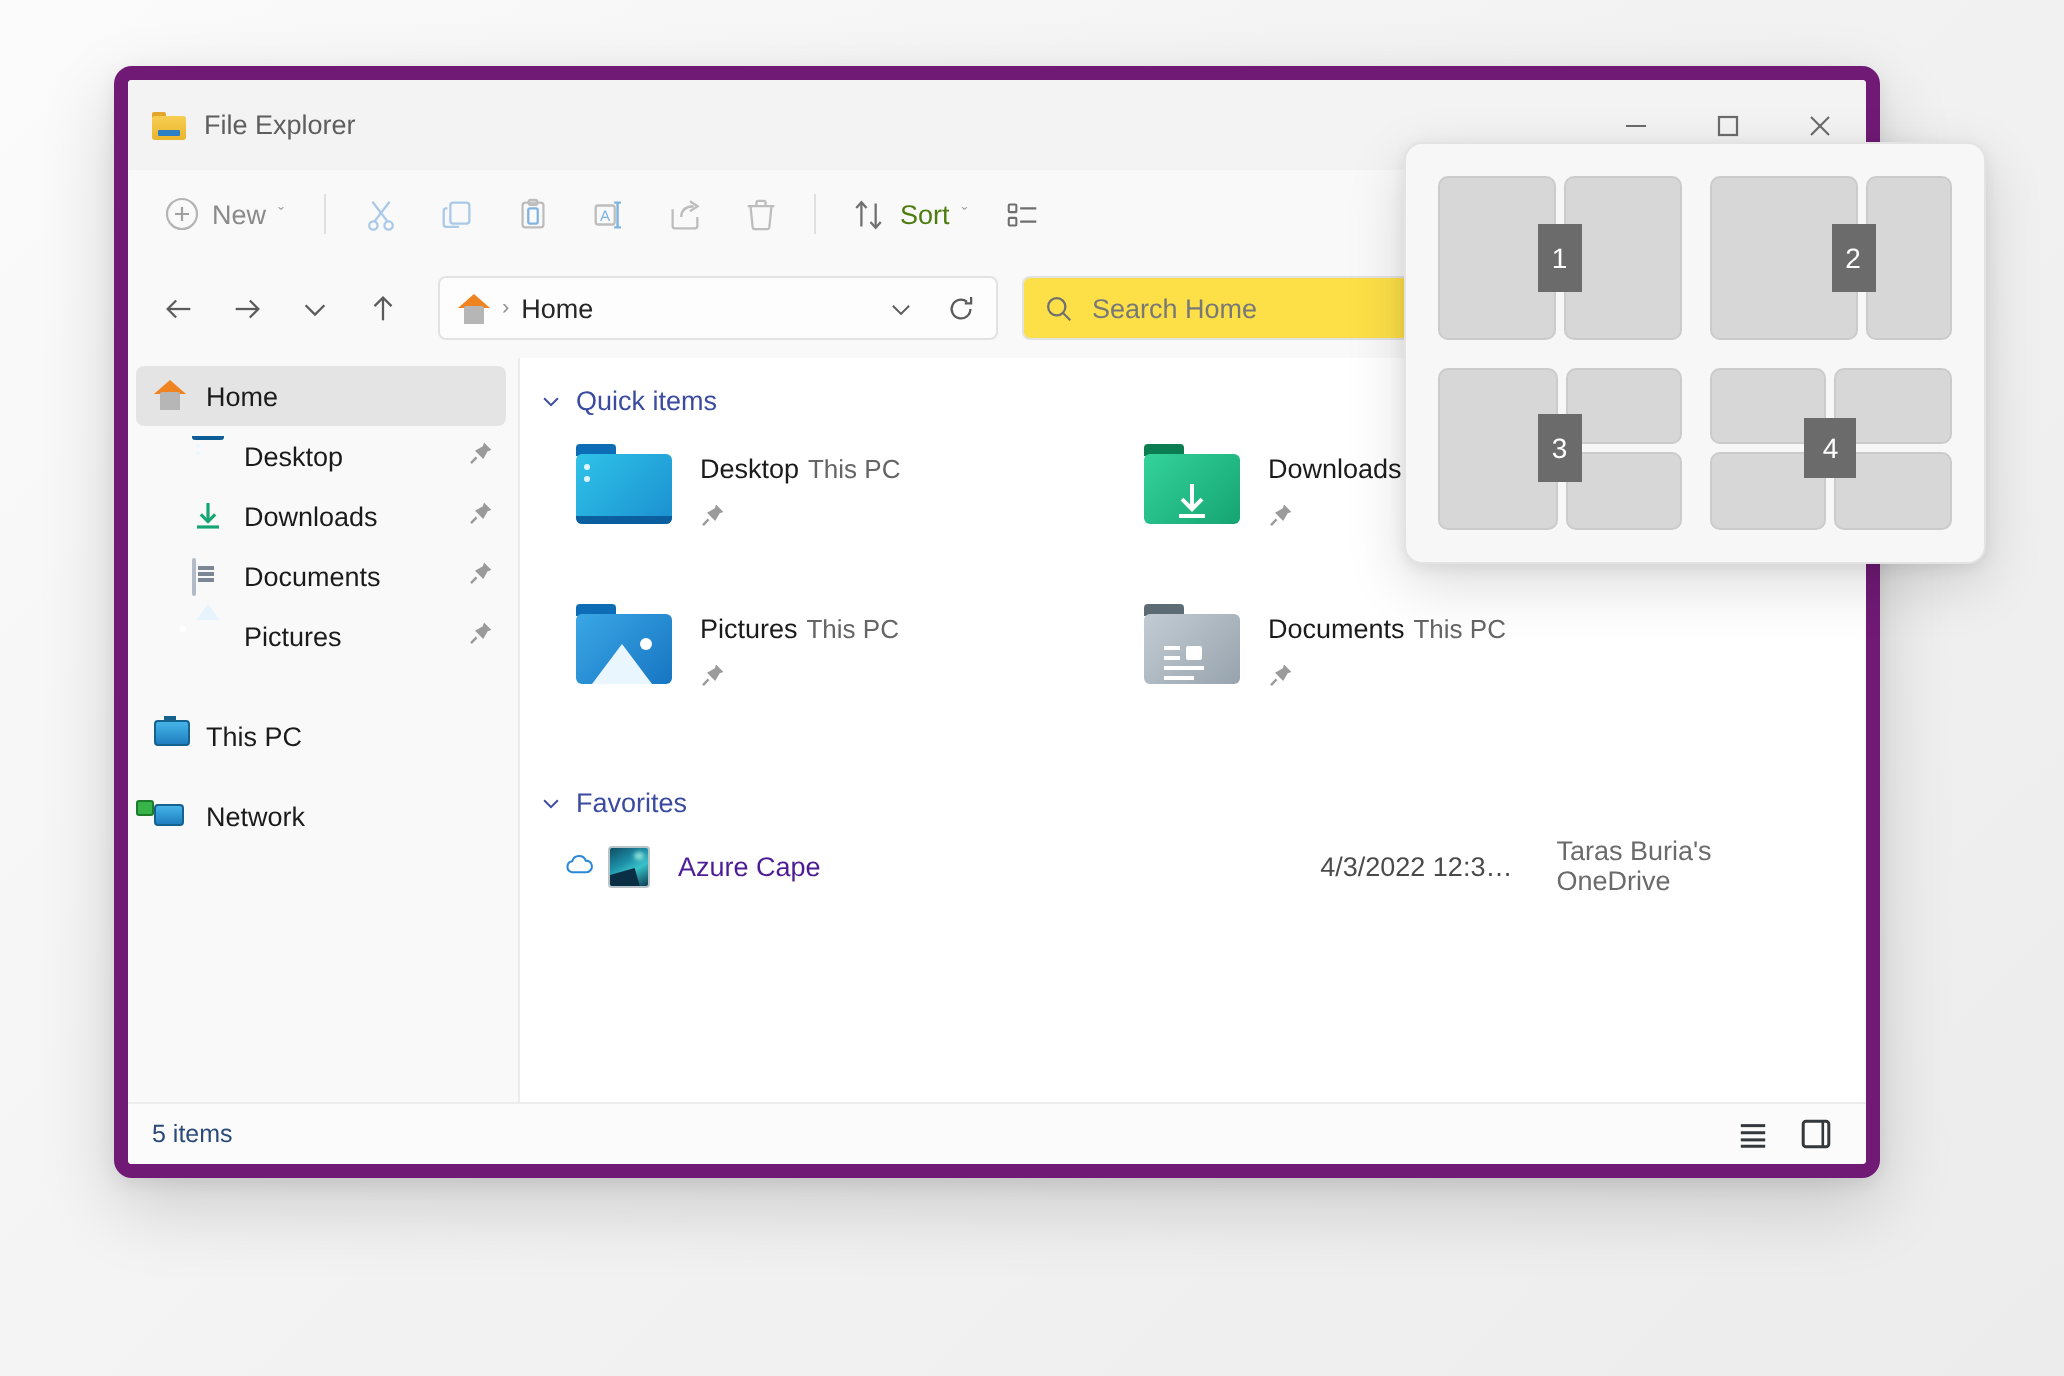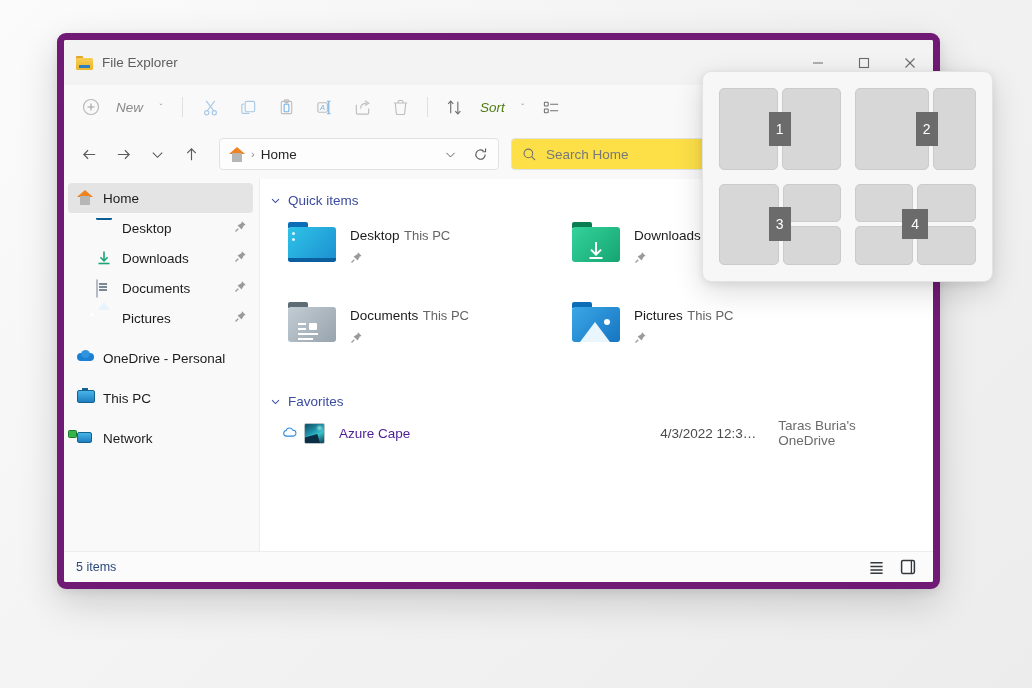--- a/index.html
+++ b/index.html
@@ -55,21 +55,21 @@
 
   
   .toolbar {
     height: 44px; background: #f9f9f9;
     display: flex; align-items: center; padding: 0 10px;
     flex: none; gap: 2px;
   }
   .tb-btn {
     height: 32px; min-width: 36px; border-radius: 4px;
     display: flex; align-items: center; justify-content: center;
-    gap: 16px; padding: 0 8px; color: #9a9a9a; font-size: 13.5px; cursor: default; font-style: italic;
+    gap: 6px; padding: 0 8px; color: #9a9a9a; font-size: 13.5px; cursor: default;
   }
   .tb-new { padding: 0 11px 0 8px; color: #8a8a8a; }
   .tb-sep { width: 1px; height: 20px; background: #e0e0e0; margin: 0 7px; }
   .chev { font-size: 9px; color: #9a9a9a; }
 
   
   .navbar {
     height: 50px; background: #f9f9f9; display: flex;
     align-items: center; padding: 0 10px; gap: 3px; flex: none;
   }
@@ -455,24 +455,20 @@
         <span class="pin">
           <svg width="13" height="13" viewBox="0 0 14 14">
               <path d="M8.6 1.4 L12.6 5.4 L10.6 6 L8.2 10.2 L3.8 5.8 L8 3.4 Z" fill="#9a9a9a"></path>
               <line x1="4.6" y1="9.4" x2="1.6" y2="12.4" stroke="#9a9a9a" stroke-width="1.3"></line>
             </svg>
         </span>
       </div>
 
       <div class="side-gap"></div>
 
-      <div class="side-item">
-        <span class="si"><span class="ic-cloud"></span></span>
-        <span class="side-label">OneDrive - Personal</span>
-      </div>
 
       <div class="side-gap"></div>
 
       <div class="side-item">
         <span class="si"><span class="ic-pc"></span></span>
         <span class="side-label">This PC</span>
       </div>
 
       <div class="side-gap"></div>
 
@@ -516,20 +512,39 @@
               <span class="fbody">
               <svg class="arrow-dl" width="22" height="22" viewBox="0 0 22 22">
                   <line x1="11" y1="2" x2="11" y2="14" stroke="#fff" stroke-width="2"></line>
                   <path d="M6 9.6 L11 14.6 L16 9.6" fill="none" stroke="#fff" stroke-width="2"></path>
                   <line x1="4.5" y1="18" x2="17.5" y2="18" stroke="#fff" stroke-width="2"></line>
                 </svg>
             </span>
           </span>
           <span class="qa-txt">
             <span class="qa-name">Downloads</span>
+            <span class="qa-sub">This PC</span>
+            <span class="qa-pin">
+              <svg width="13" height="13" viewBox="0 0 14 14">
+                  <path d="M8.6 1.4 L12.6 5.4 L10.6 6 L8.2 10.2 L3.8 5.8 L8 3.4 Z" fill="#9a9a9a"></path>
+                  <line x1="4.6" y1="9.4" x2="1.6" y2="12.4" stroke="#9a9a9a" stroke-width="1.3"></line>
+                </svg>
+            </span>
+          </span>
+        </div>
+
+        <div class="qa-item">
+          <span class="bigico f-pics">
+            <span class="ftab"></span>
+              <span class="fbody">
+                <span class="pic-shape"></span>
+              </span>
+          </span>
+          <span class="qa-txt">
+            <span class="qa-name">Pictures</span>
             <span class="qa-sub">This PC</span>
             <span class="qa-pin">
               <svg width="13" height="13" viewBox="0 0 14 14">
                   <path d="M8.6 1.4 L12.6 5.4 L10.6 6 L8.2 10.2 L3.8 5.8 L8 3.4 Z" fill="#9a9a9a"></path>
                   <line x1="4.6" y1="9.4" x2="1.6" y2="12.4" stroke="#9a9a9a" stroke-width="1.3"></line>
                 </svg>
             </span>
           </span>
         </div>
 
@@ -550,39 +565,20 @@
             <span class="qa-name">Documents</span>
             <span class="qa-sub">This PC</span>
             <span class="qa-pin">
               <svg width="13" height="13" viewBox="0 0 14 14">
                   <path d="M8.6 1.4 L12.6 5.4 L10.6 6 L8.2 10.2 L3.8 5.8 L8 3.4 Z" fill="#9a9a9a"></path>
                   <line x1="4.6" y1="9.4" x2="1.6" y2="12.4" stroke="#9a9a9a" stroke-width="1.3"></line>
                 </svg>
             </span>
           </span>
         </div>
-
-        <div class="qa-item">
-          <span class="bigico f-pics">
-            <span class="ftab"></span>
-              <span class="fbody">
-                <span class="pic-shape"></span>
-              </span>
-          </span>
-          <span class="qa-txt">
-            <span class="qa-name">Pictures</span>
-            <span class="qa-sub">This PC</span>
-            <span class="qa-pin">
-              <svg width="13" height="13" viewBox="0 0 14 14">
-                  <path d="M8.6 1.4 L12.6 5.4 L10.6 6 L8.2 10.2 L3.8 5.8 L8 3.4 Z" fill="#9a9a9a"></path>
-                  <line x1="4.6" y1="9.4" x2="1.6" y2="12.4" stroke="#9a9a9a" stroke-width="1.3"></line>
-                </svg>
-            </span>
-          </span>
-        </div>
       </div>
 
       <div class="fav-wrap">
         <div class="group-hd">
           <svg class="group-chev" width="11" height="11" viewBox="0 0 16 16">
               <path d="M3 6 L8 11 L13 6" fill="none" stroke="#3d4ea3" stroke-width="1.5"></path>
             </svg>
           <span class="group-title">Favorites</span>
         </div>
         <div class="fav-row">

